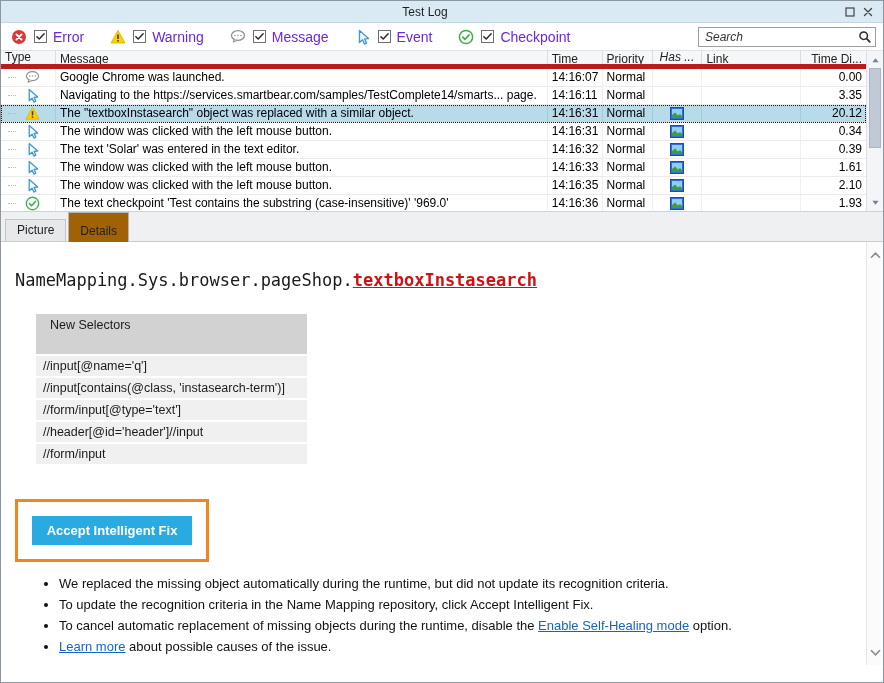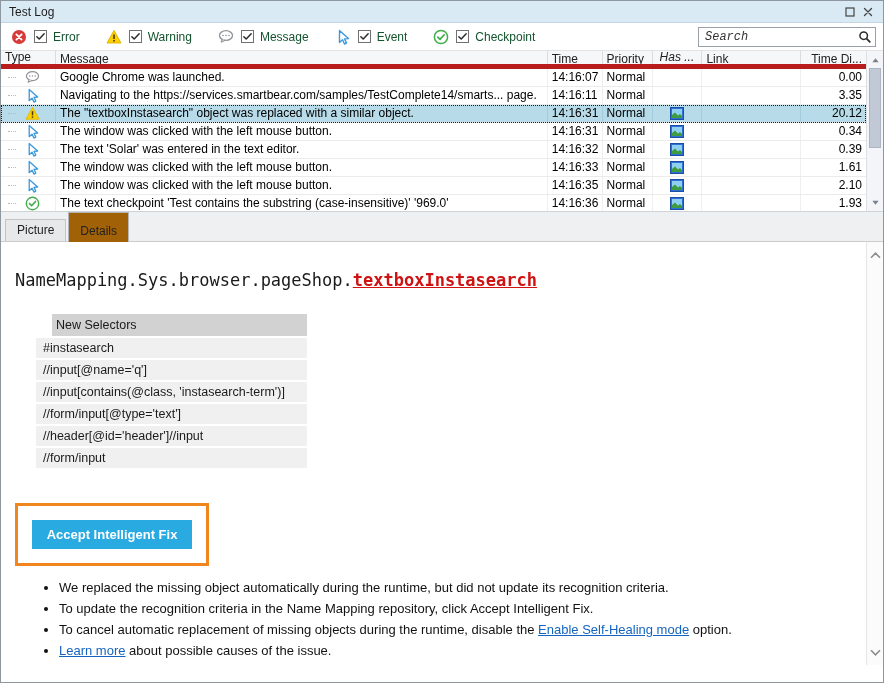--- a/index.html
+++ b/index.html
@@ -1,32 +1,32 @@
 <!DOCTYPE html>
 <html><head>
 <meta charset="utf-8">
 <style>
   * { box-sizing: border-box; margin: 0; padding: 0; }
   body { font-family: "Liberation Sans", sans-serif; background: #fff; }
   .window { position: relative; width: 884px; height: 683px; border: 1px solid #8d97a0; background: #fff; overflow: hidden; }
 
   
-  .titlebar { height: 22px; background: #d9eaf5; border-bottom: 1px solid #c2d6e3; display: flex; align-items: center; padding: 0 6px 0 8px; }
+  .titlebar { height: 22px; background: #d9eaf5; border-bottom: 1px solid #c2d6e3; display: flex; align-items: center; padding: 0 6px 0 8px; text-align: center; }
   .titlebar .title { font-size: 12px; color: #1d1d1d; flex: 1; }
   .tb-btn { width: 18px; height: 16px; display: flex; align-items: center; justify-content: center; cursor: default; color: #444; }
   .tb-btn svg { display: block; }
 
   
   .toolbar { height: 28px; display: flex; align-items: center; background: #fff; padding-left: 10px; border-bottom: 1px solid #e3e3e3; }
   .filter { display: flex; align-items: center; margin-right: 26px; }
   .filter .ficon { width: 16px; height: 16px; margin-right: 7px; }
   .cb { width: 13px; height: 13px; background: #fff; border: 1px solid #707070; display: inline-flex; align-items: center; justify-content: center; margin-right: 6px; }
-  .filter .flabel { font-size: 12px; color: #14532d; }
+  .filter .flabel { font-size: 14px; color: #6d28d9; }
   .searchbox { margin-left: auto; margin-right: 7px; width: 178px; height: 20px; border: 1px solid #9aa0a6; display: flex; align-items: center; background: #fff; }
-  .searchbox input { border: none; outline: none; flex: 1; height: 16px; font-size: 12px; font-style: italic; padding-left: 6px; font-family: Liberation Mono, monospace; color: #14532d; min-width: 0; }
+  .searchbox input { border: none; outline: none; flex: 1; height: 16px; font-size: 12px; font-style: italic; padding-left: 6px; font-family: Liberation Sans, sans-serif; color: #14532d; min-width: 0; }
   .searchbox input::placeholder { color: #333; font-style: italic; opacity: 1; }
   .searchbox .mag { width: 20px; display: flex; align-items: center; justify-content: center; }
 
   
   .log { position: relative; height: 161px; border-bottom: 1px solid #cfd3d6; overflow: hidden; }
   .log-inner { position: absolute; left: 0; top: 0; right: 17px; }
   .thead, .tr { display: flex; height: 18px; line-height: 17px; font-size: 12px; }
   .thead { background: #f6f7f8; border-bottom: 5px solid #b91c1c; color: #222; }
   .thead .td { border-right: 1px solid #dcdcdc; }
   .tr { border-bottom: 1px solid #ebebeb; background: #fff; }
@@ -60,21 +60,21 @@
   .tab.active { background: #a16207; padding-top: 11px; margin-bottom: -1px; border-color: #b4b6b8; z-index: 2; }
 
   
   .details { position: relative; height: 423px; background: #fff; }
   .details-content { position: absolute; left: 0; top: 0; right: 17px; bottom: 0; padding: 19px 12px 0 14px; overflow: hidden; }
   .intro { font-size: 13px; color: #1a1a1a; }
   .mapping { margin-top: 9px; font-family: "DejaVu Sans Mono", "Liberation Mono", monospace; font-size: 17px; color: #1a1a1a; }
   .mapping a { color: #cf1212; font-weight: bold; text-decoration: underline; }
 
   .sel-table { margin: 24px 0 0 21px; width: 271px; }
-  .sel-head { background: #d2d2d2; height: 22px; line-height: 22px; padding-left: 4px; font-size: 12.5px; color: #1b1b1b; margin-left: 16px; }
+  .sel-head { background: #d2d2d2; height: 40px; line-height: 22px; padding-left: 14px; font-size: 12.5px; color: #1b1b1b; }
   .sel-row { background: #f0f0f0; height: 20px; line-height: 20px; padding-left: 7px; font-size: 12.5px; color: #1b1b1b; margin-top: 2px; white-space: nowrap; }
 
   .fix-wrap { margin-top: 35px; display: inline-block; border: 3px solid #f0861d; padding: 14px; }
   .fix-btn { display: block; width: 160px; height: 29px; background: #29abe2; color: #fff; font-weight: bold; font-size: 13px; border: none; font-family: "Liberation Sans", sans-serif; cursor: pointer; }
 
   .tips-head { margin-top: 19px; font-size: 13px; font-weight: bold; color: #8a8a8a; }
   .tips { margin: 11px 0 0 44px; list-style: disc; }
   .tips li { font-size: 13px; color: #111; line-height: 21px; }
   .tips a { color: #1565c0; text-decoration: underline; }
 
@@ -409,21 +409,20 @@
   </div>
 
   <div class="details">
     <div class="details-content">
       <div class="mapping">
         <span>NameMapping.Sys.browser.pageShop.</span><a href="#">textboxInstasearch</a>
       </div>
 
       <div class="sel-table">
         <div class="sel-head">New Selectors</div>
-        <div class="sel-row">#instasearch</div>
         <div class="sel-row">//input[@name='q']</div>
         <div class="sel-row">//input[contains(@class, 'instasearch-term')]</div>
         <div class="sel-row">//form/input[@type='text']</div>
         <div class="sel-row">//header[@id='header']//input</div>
         <div class="sel-row">//form/input</div>
       </div>
 
       <div class="fix-wrap">
         <button class="fix-btn">Accept Intelligent Fix</button>
       </div>

